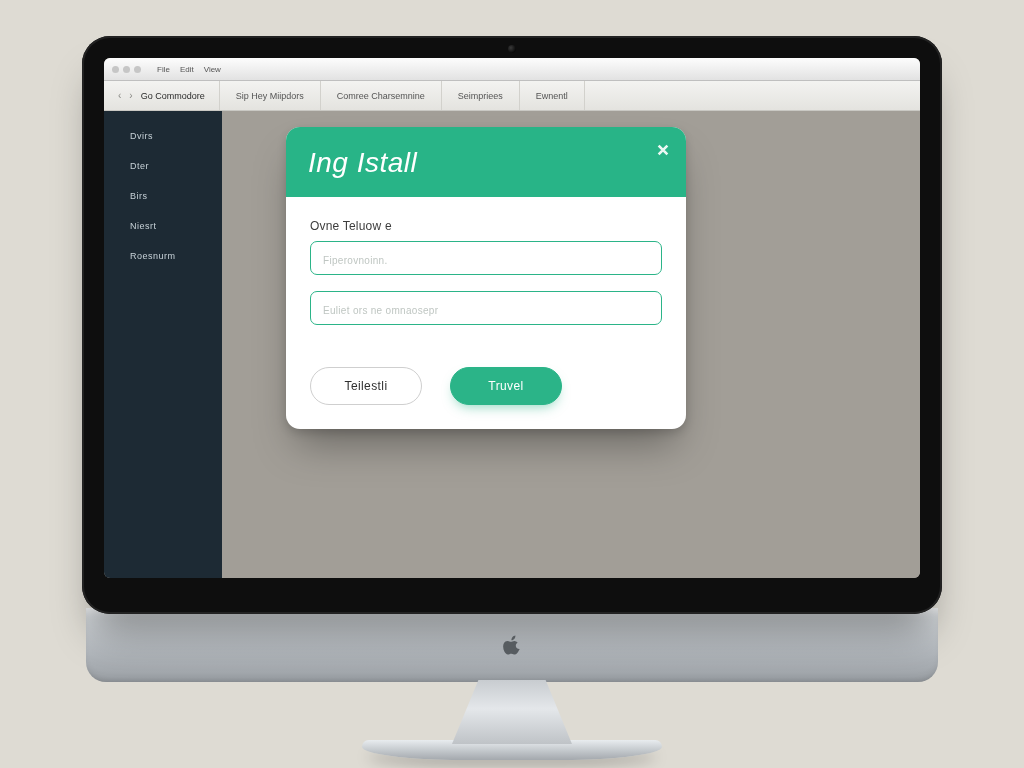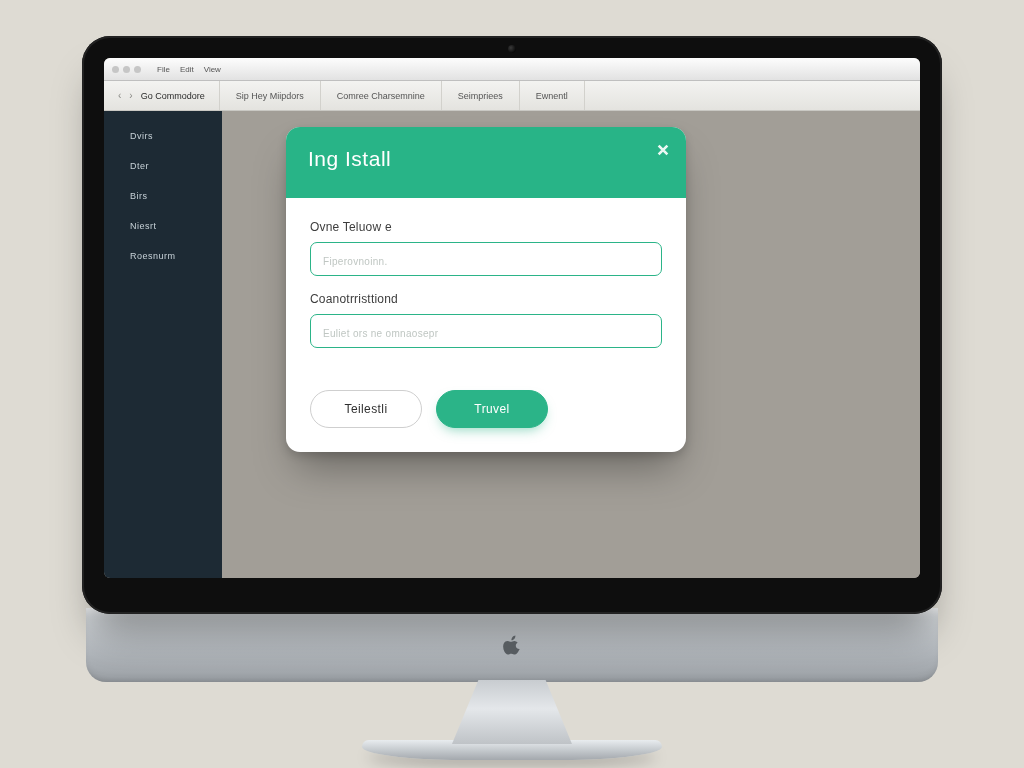--- a/index.html
+++ b/index.html
@@ -163,24 +163,25 @@
                 0 4px 10px rgba(0,0,0,.15);
     overflow: hidden;
   }
   .modal-head {
     background: #28b487;
     color: #fff;
     padding: 20px 22px 18px 22px;
     position: relative;
   }
   .modal-title {
-    font-size: 21px;
+    font-size: 28px;
     font-weight: 400;
     letter-spacing: .5px;
-    margin-bottom: 9px;
+    margin-bottom: 0;
+    font-style: italic;
   }
   .modal-sub {
     font-size: 11px;
     letter-spacing: 2px;
     color: rgba(255,255,255,.82);
   }
   .close-btn {
     position: absolute;
     top: 12px; right: 12px;
     width: 22px; height: 22px;
@@ -211,21 +212,21 @@
     padding: 0 12px;
     font-size: 15px;
     color: #333;
     outline: none;
     background: #fff;
   }
   .field input::placeholder { color: #bfc6c2; font-size: 10px; letter-spacing: .3px; }
 
   .modal-actions {
     display: flex;
-    gap: 14px;
+    gap: 28px;
     padding: 6px 24px 24px 24px;
   }
   .btn {
     flex: 0 0 auto;
     min-width: 112px;
     height: 38px;
     border-radius: 20px;
     font-size: 12px;
     letter-spacing: .4px;
     cursor: pointer;
@@ -304,21 +305,20 @@
                 </button>
                 <div class="modal-title">Ing Istall</div>
               </div>
 
               <div class="modal-body">
                 <div class="field">
                   <label>Ovne Teluow e</label>
                   <input type="text" placeholder="Fiperovnoinn." style="">
                 </div>
                 <div class="field">
-                  <label>Coanotrristtiond</label>
                   <input type="text" placeholder="Euliet ors ne omnaosepr" style="">
                 </div>
               </div>
 
               <div class="modal-actions">
                 <button class="btn btn-secondary">Teilestli</button>
                 <button class="btn btn-primary">Truvel</button>
               </div>
             </div>
 

